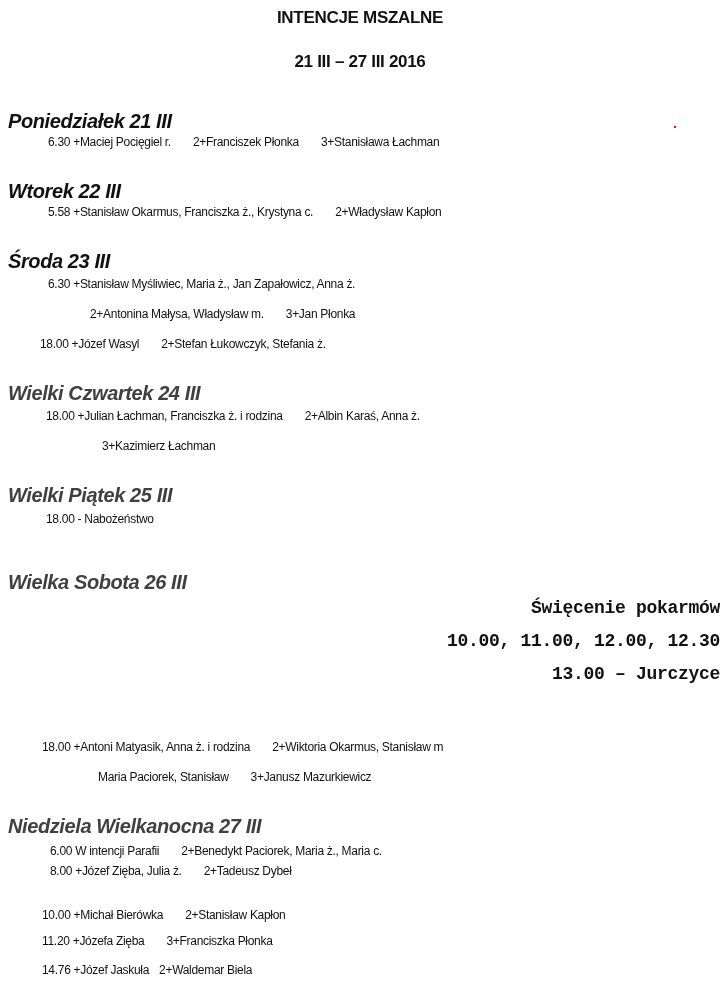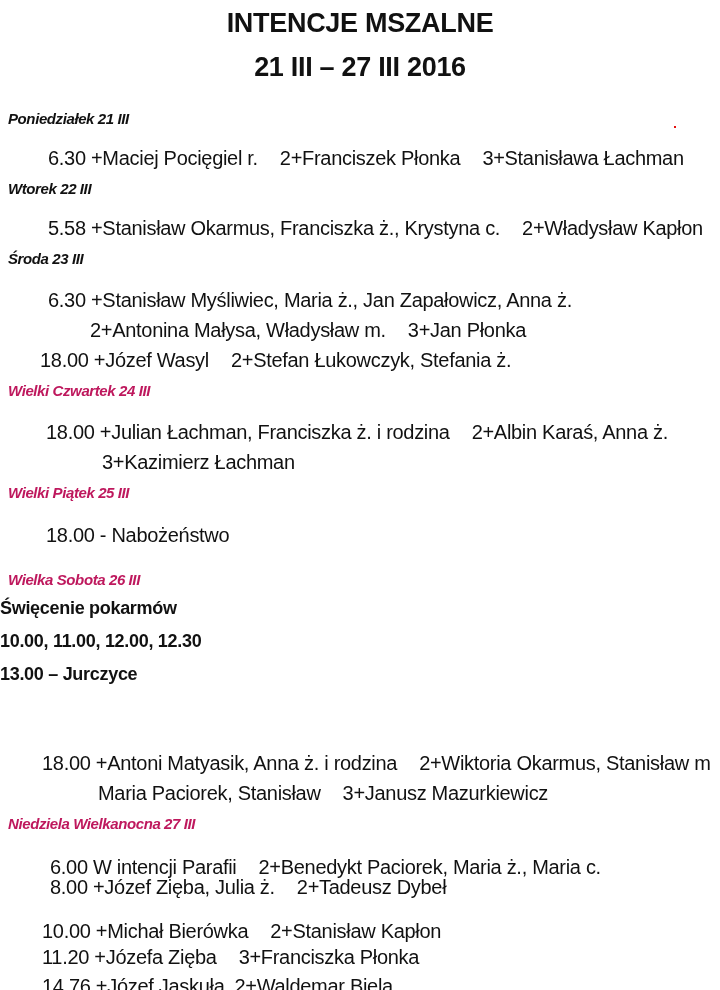--- a/index.html
+++ b/index.html
@@ -3,37 +3,36 @@
 <meta charset="utf-8">
 <style>
   html, body { margin: 0; padding: 0; background: #ffffff; }
   body {
     width: 720px; height: 990px; position: relative; overflow: hidden;
     font-family: "Liberation Sans", "DejaVu Sans", sans-serif;
     color: #111111;
   }
   .title {
     position: absolute; left: 0; width: 720px; text-align: center;
-    font-weight: bold; font-size: 27px; letter-spacing: -0.3px;
+    font-weight: bold; font-size: 17px; letter-spacing: -0.3px;
     font-family: "Liberation Sans", sans-serif;
   }
   .day {
     position: absolute; left: 8px; font-style: italic; font-weight: bold;
-    font-size: 15px; letter-spacing: -0.4px;
+    font-size: 20px; letter-spacing: -0.4px;
   }
-  .day.red { color: #be185d; }
+  .day.red { color: #404040; }
   .line {
-    position: absolute; font-size: 20px; white-space: nowrap; letter-spacing: -0.3px;
+    position: absolute; font-size: 12px; white-space: nowrap; letter-spacing: -0.3px;
     font-family: "Liberation Sans Narrow", "Liberation Sans", sans-serif;
-    margin-top: 12px;
   }
   .line span + span { margin-left: 22px; }
   .center-block {
-    position: absolute; left: 0; width: 720px; text-align: left;
-    font-weight: bold; font-size: 18px; letter-spacing: -0.3px;
+    position: absolute; left: 0; width: 720px; text-align: right;
+    font-weight: bold; font-size: 18px; letter-spacing: -0.3px; font-family: Liberation Mono, monospace;
   }
   .dot { position: absolute; left: 674px; top: 126px; width: 2px; height: 2px; background: #e3100f; }
 </style>
 </head>
 <body>
 
 <div class="title" style="top:8px;">INTENCJE MSZALNE</div>
 <div class="title" style="top:52px;">21 III – 27 III 2016</div>
 
 <div class="dot"></div>

